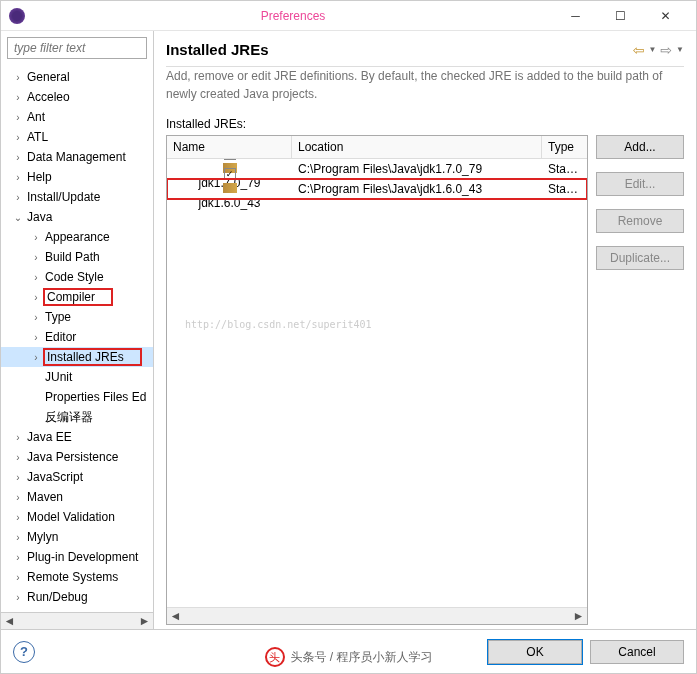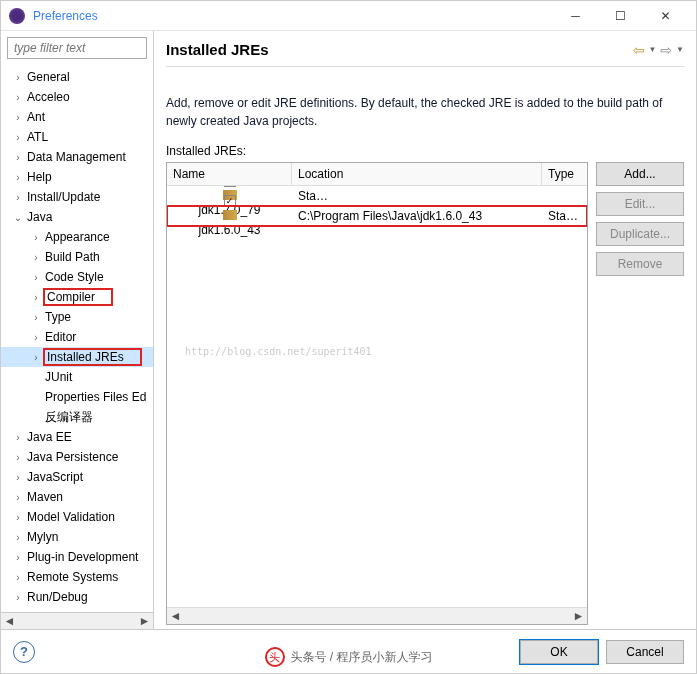--- a/index.html
+++ b/index.html
@@ -1,20 +1,20 @@
 <!DOCTYPE html>
 <html><head>
 <meta charset="utf-8">
 <style>
 * { box-sizing: border-box; margin: 0; padding: 0; font-family: "Segoe UI", Tahoma, sans-serif; font-size: 12px; }
 body { background: #fff; width: 697px; height: 674px; position: relative; overflow: hidden; border: 1px solid #ccc; }
 
 .titlebar { height: 30px; display: flex; align-items: center; padding: 0 8px; border-bottom: 1px solid #e5e5e5; }
 .titlebar .app-icon { width: 16px; height: 16px; background: radial-gradient(circle, #4a2a7a 40%, #7a4aaa 100%); border-radius: 50%; margin-right: 8px; }
-.titlebar .title { flex: 1; color: #3b82f6; }
+.titlebar .title { flex: 1; color: #ec4899; text-align: center; }
 .titlebar .win-btn { width: 45px; height: 30px; display: flex; align-items: center; justify-content: center; color: #333; }
 
 .main { display: flex; height: 598px; }
 .sidebar { width: 153px; border-right: 1px solid #ccc; display: flex; flex-direction: column; }
 .filter-box { margin: 6px; border: 1px solid #aaa; padding: 3px 6px; color: #999; font-style: italic; background: #fff; }
 .tree { flex: 1; overflow-y: auto; overflow-x: hidden; padding: 2px 0; }
 .tree-item { display: flex; align-items: center; height: 20px; padding-left: 4px; cursor: default; white-space: nowrap; }
 .tree-item.selected { background: #cde6ff; }
 .tree-item .arrow { width: 14px; text-align: center; color: #666; font-size: 10px; }
 .tree-item .arrow.none { visibility: hidden; }
@@ -27,21 +27,21 @@
 .hscroll .arr { width: 17px; text-align: center; color: #555; }
 
 .content { flex: 1; display: flex; flex-direction: column; padding: 10px 12px 4px 12px; }
 .page-hdr { display: flex; align-items: center; border-bottom: 1px solid #ddd; padding-bottom: 8px; }
 .page-hdr h1 { font-size: 15px; font-weight: 600; flex: 1; }
 .nav-arrows { display: flex; gap: 4px; align-items: center; }
 .nav-arrow { color: #c4932f; font-size: 14px; }
 .nav-arrow.fwd { color: #888; }
 .nav-drop { color: #666; font-size: 8px; }
 
-.desc { margin: 27px 0 14px 0; line-height: 1.5; color: #0f172a; }
+.desc { margin: 0 0 14px 0; line-height: 1.5; color: #737373; }
 .list-lbl { margin-bottom: 4px; }
 
 .body-row { display: flex; gap: 8px; flex: 1; min-height: 0; }
 .table-wrap { flex: 1; border: 1px solid #aaa; display: flex; flex-direction: column; background: #fff; min-height: 0; position: relative; }
 .thead { display: flex; background: #fde047; border-bottom: 1px solid #ddd; }
 .th { padding: 4px 6px; border-right: 1px solid #ddd; background: #f9f9f9; }
 .th.name { width: 125px; }
 .th.loc { flex: 1; }
 .th.type { width: 45px; border-right: none; }
 .tbody { flex: 1; overflow: hidden; position: relative; }
@@ -50,28 +50,28 @@
 .td { padding: 0 6px; overflow: hidden; text-overflow: ellipsis; white-space: nowrap; flex-direction: column; }
 .td.name { width: 125px; display: flex; align-items: center; gap: 3px; }
 .td.loc { flex: 1; }
 .td.type { width: 45px; }
 .chk { width: 12px; height: 12px; border: 1px solid #888; display: inline-flex; align-items: center; justify-content: center; font-size: 9px; flex-shrink: 0; }
 .jre-icon { width: 14px; height: 10px; background: linear-gradient(90deg, #b88a3a 0%, #d4a84a 100%); flex-shrink: 0; }
 .watermark { position: absolute; top: 160px; left: 18px; color: #ccc; font-family: monospace; font-size: 10px; pointer-events: none; }
 .table-hscroll { height: 17px; border-top: 1px solid #ddd; background: #f0f0f0; display: flex; align-items: center; }
 .table-hscroll .arr { width: 17px; text-align: center; color: #555; }
 
-.btns { display: flex; flex-direction: column; gap: 6px; width: 88px; }
+.btns { display: flex; flex-direction: column; gap: 13px; width: 88px; }
 .btn { border: 1px solid #adadad; background: #e1e1e1; padding: 4px 6px; text-align: center; cursor: default; }
 .btn.disabled { color: #888; }
 
 .footer { border-top: 1px solid #ccc; height: 44px; display: flex; align-items: center; padding: 0 12px; }
 .help-ico { width: 22px; height: 22px; border: 1.5px solid #3a6aa8; border-radius: 50%; display: flex; align-items: center; justify-content: center; color: #3a6aa8; font-weight: bold; font-size: 13px; }
 .footer .spacer { flex: 1; }
-.footer .fbtn { width: 78px; padding: 4px 0; text-align: center; border: 1px solid #adadad; background: #e1e1e1; margin-left: 8px; }
+.footer .fbtn { width: 94px; padding: 4px 0; text-align: center; border: 1px solid #adadad; background: #e1e1e1; margin-left: 8px; }
 .footer .fbtn.primary { outline: 1px solid #0078d7; }
 
 .credit { position: absolute; bottom: 6px; left: 50%; transform: translateX(-50%); font-size: 16px; color: #666; display: flex; align-items: center; gap: 6px; pointer-events: none; }
 .credit .logo { width: 20px; height: 20px; border: 2px solid #d22; border-radius: 50%; display: flex; align-items: center; justify-content: center; color: #d22; font-size: 11px; }
 </style>
 </head>
 <body>
 
 <div class="titlebar">
   <div class="app-icon"></div>
@@ -221,20 +221,21 @@
           <div class="th loc">Location</div>
           <div class="th type">Type</div>
         </div>
         <div class="tbody" id="tbody">
           <div class="tr">
               <div class="td name">
                 <span class="chk"></span>
                 <span class="jre-icon"></span>
                 <span>jdk1.7.0_79</span>
               </div>
+              <div class="td loc">C:\Program Files\Java\jdk1.7.0_79</div>
               <div class="td type">Standa</div>
             </div>
             <div class="tr hl">
               <div class="td name">
                 <span class="chk">✓</span>
                 <span class="jre-icon"></span>
                 <span>jdk1.6.0_43</span>
               </div>
               <div class="td loc">C:\Program Files\Java\jdk1.6.0_43</div>
               <div class="td type">Standa</div>
@@ -243,22 +244,22 @@
           </div>
         <div class="table-hscroll">
           <div class="arr">◄</div>
           <div style="flex:1"></div>
           <div class="arr">►</div>
         </div>
       </div>
       <div class="btns">
         <div class="btn">Add...</div>
         <div class="btn disabled">Edit...</div>
+        <div class="btn disabled">Remove</div>
         <div class="btn disabled">Duplicate...</div>
-        <div class="btn disabled">Remove</div>
       </div>
     </div>
   </div>
 </div>
 
 <div class="footer">
   <div class="help-ico">?</div>
   <div class="spacer"></div>
   <div class="fbtn primary">OK</div>
   <div class="fbtn">Cancel</div>

